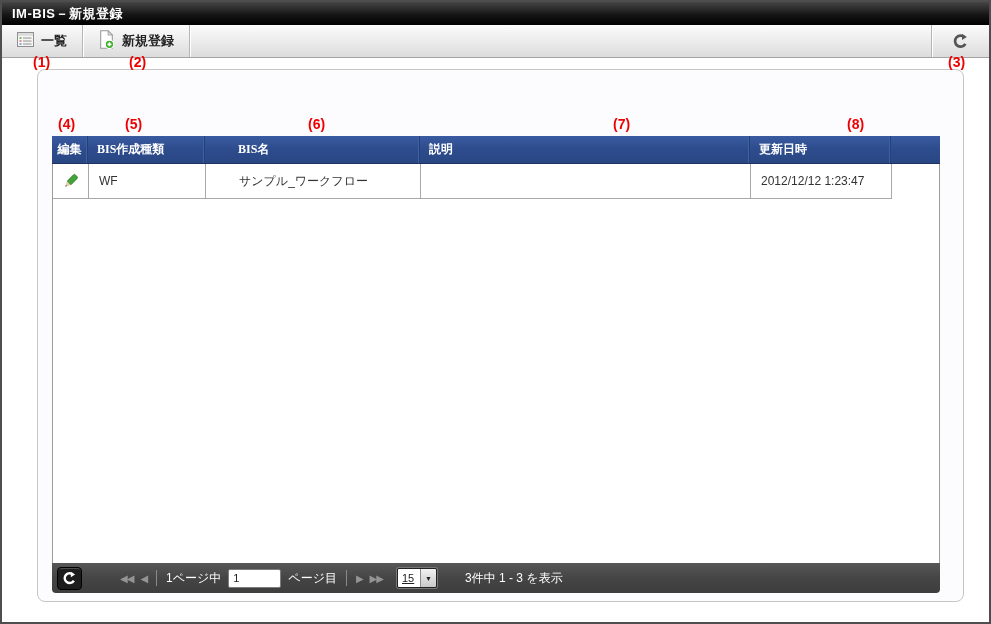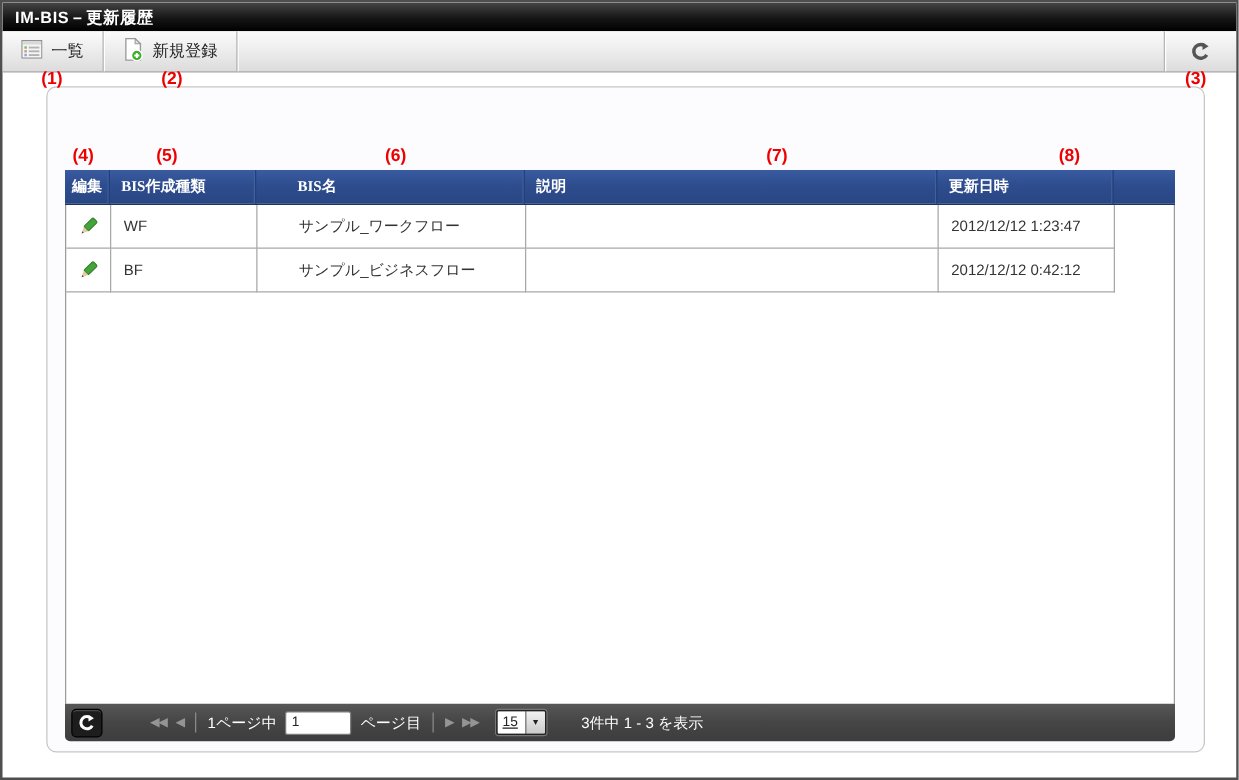--- a/index.html
+++ b/index.html
@@ -22,21 +22,21 @@
   
   .toolbar{
     position:absolute; left:0; top:23px; width:100%; height:33px;
     background:linear-gradient(180deg,#fbfbfb 0%,#ececec 50%,#dcdcdc 100%);
     border-bottom:1px solid #a3a3a3;
     display:flex; align-items:stretch;
   }
   .tb-btn{
     display:flex; align-items:center; gap:7px;
     padding:0 15px; cursor:pointer;
-    font-size:13px; font-weight:normal; color:#222;
+    font-size:13px; font-weight:bold; color:#222;
   }
   .tb-sep{ width:1px; background:#b5b5b5; box-shadow:1px 0 0 #ffffff; }
   .tb-right{ margin-left:auto; display:flex; align-items:stretch; }
   .tb-refresh{ display:flex; align-items:center; padding:0 20px; cursor:pointer; }
 
   
   .ann{
     position:absolute; color:#ee0000; font-weight:bold; font-size:14px;
     line-height:16px; white-space:nowrap; z-index:30;
   }
@@ -132,21 +132,21 @@
     color:#222; font-size:7px; display:flex; align-items:center; justify-content:center;
     border-left:1px solid #8a8a8a;
   }
   .pg-text{ white-space:nowrap; }
 </style>
 </head>
 <body>
 
 <div class="window">
 
-  <div class="titlebar">IM-BIS－更新履歴</div>
+  <div class="titlebar">IM-BIS－新規登録</div>
 
   <div class="toolbar">
     <div class="tb-btn">
       <span>
         <svg width="17" height="15" viewBox="0 0 17 15">
           <rect x="0.5" y="0.5" width="16" height="14" fill="#f5f5f5" stroke="#8f8f8f"></rect>
           <rect x="1.2" y="1.2" width="14.6" height="2.4" fill="#d8d8d8"></rect>
           <rect x="2.5" y="5" width="2" height="2" fill="#7fbf5f"></rect>
             <rect x="6" y="5.3" width="8.5" height="1.5" fill="#b3b3b3"></rect>
           <rect x="2.5" y="8" width="2" height="2" fill="#e08f8f"></rect>
@@ -217,37 +217,20 @@
                 </g>
               </svg>
             </span>
           </div>
           <div class="gr-cell col-type">WF</div>
           <div class="gr-cell col-name">サンプル_ワークフロー</div>
           <div class="gr-cell col-desc"></div>
           <div class="gr-cell col-date">2012/12/12 1:23:47</div>
         </div>
 
-        <div class="grid-row">
-          <div class="gr-cell col-edit center">
-            <span class="pencil-btn">
-              <svg width="17" height="17" viewBox="0 0 18 18">
-                <g transform="rotate(45 9 9)">
-                  <rect x="6.3" y="0.5" width="5.4" height="11" rx="1.2" fill="#44a339" stroke="#2f7d27" stroke-width="0.9"></rect>
-                  <path d="M6.3 11.5 h5.4 l-2.7 5.2 z" fill="#e9c9a3"></path>
-                  <path d="M8.1 15 h1.8 l-0.9 1.8 z" fill="#4a4a4a"></path>
-                </g>
-              </svg>
-            </span>
-          </div>
-          <div class="gr-cell col-type">BF</div>
-          <div class="gr-cell col-name">サンプル_ビジネスフロー</div>
-          <div class="gr-cell col-desc"></div>
-          <div class="gr-cell col-date">2012/12/12 0:42:12</div>
-        </div>
 
       </div>
 
       <div class="pagination">
         <div class="pg-refresh">
           <svg width="15" height="15" viewBox="0 0 16 16">
             <path d="M12.6 10.2 A5.2 5.2 0 1 1 12 4.2" fill="none" stroke="#ffffff" stroke-width="2.6"></path>
             <polygon points="9.4,1 9.4,6.6 14,3.8" fill="#ffffff"></polygon>
           </svg>
         </div>

